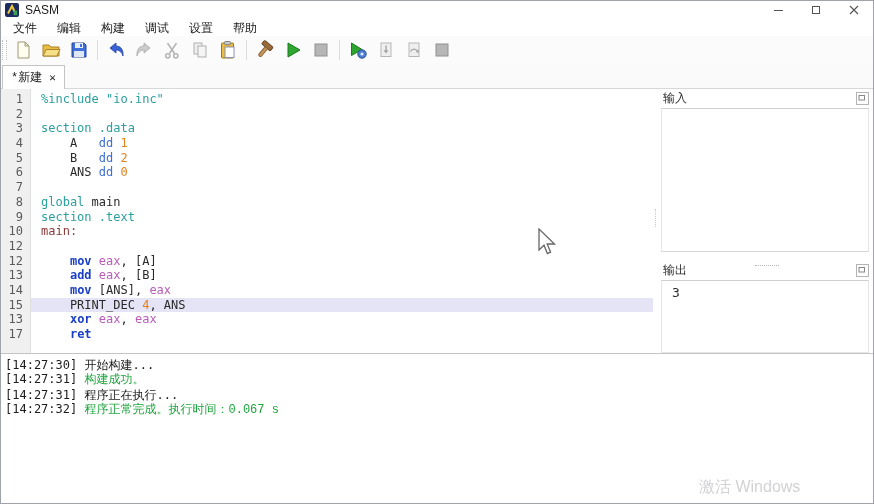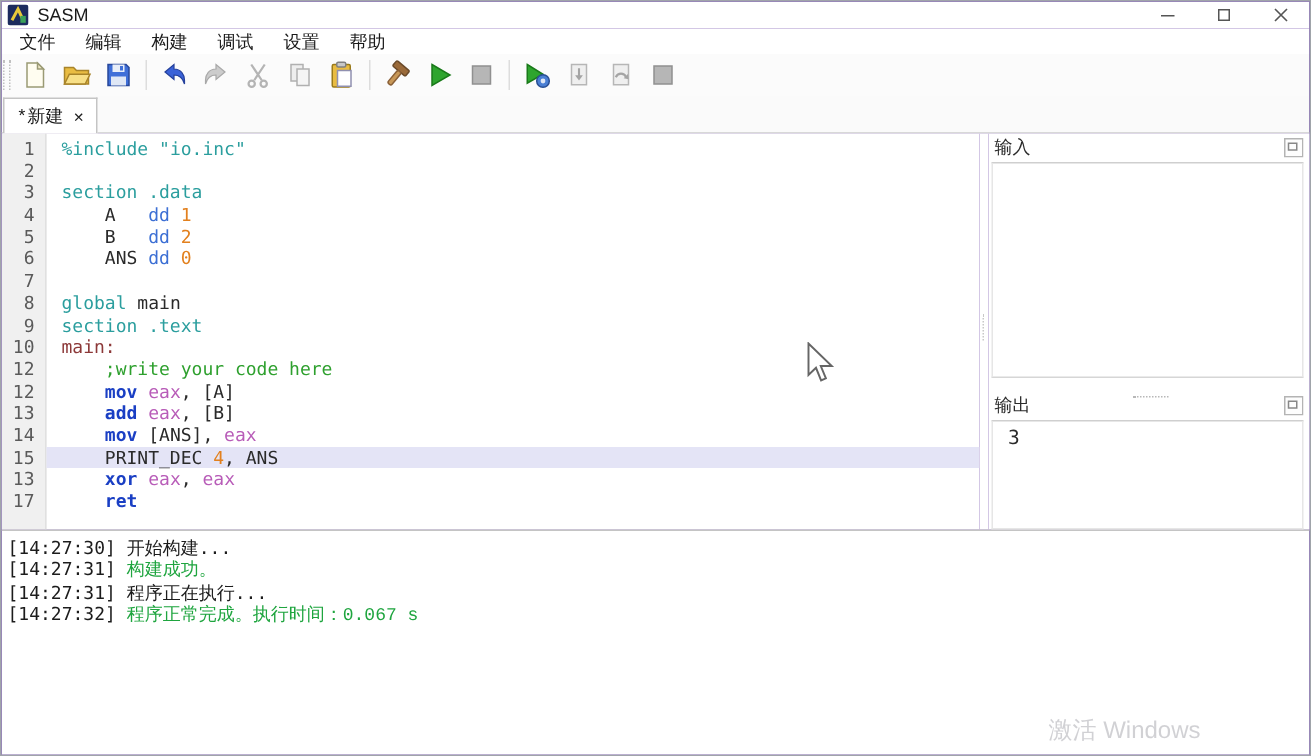--- a/index.html
+++ b/index.html
@@ -300,21 +300,21 @@
         <div class="code-line"><span class="tok-dir">%include </span><span class="tok-str">"io.inc"</span></div>
         <div class="code-line"></div>
         <div class="code-line"><span class="tok-dir">section .data</span></div>
         <div class="code-line"><span class="tok-plain">    A   </span><span class="tok-kw2">dd </span><span class="tok-num">1</span></div>
         <div class="code-line"><span class="tok-plain">    B   </span><span class="tok-kw2">dd </span><span class="tok-num">2</span></div>
         <div class="code-line"><span class="tok-plain">    ANS </span><span class="tok-kw2">dd </span><span class="tok-num">0</span></div>
         <div class="code-line"></div>
         <div class="code-line"><span class="tok-dir">global </span><span class="tok-plain">main</span></div>
         <div class="code-line"><span class="tok-dir">section .text</span></div>
         <div class="code-line"><span class="tok-label">main:</span></div>
-        <div class="code-line"><span class="tok-plain">    </span><span class="tok-comment">;write your code here</span></div>
+        <div class="code-line"><span class="tok-plain">    </span></div>
         <div class="code-line"><span class="tok-plain">    </span><span class="tok-kw">mov</span><span class="tok-plain"> </span><span class="tok-reg">eax</span><span class="tok-plain">, [A]</span></div>
         <div class="code-line"><span class="tok-plain">    </span><span class="tok-kw">add</span><span class="tok-plain"> </span><span class="tok-reg">eax</span><span class="tok-plain">, [B]</span></div>
         <div class="code-line"><span class="tok-plain">    </span><span class="tok-kw">mov</span><span class="tok-plain"> [ANS], </span><span class="tok-reg">eax</span></div>
         <div class="code-line hl"><span class="tok-plain">    PRINT_DEC </span><span class="tok-num">4</span><span class="tok-plain">, ANS</span></div>
         <div class="code-line"><span class="tok-plain">    </span><span class="tok-kw">xor</span><span class="tok-plain"> </span><span class="tok-reg">eax</span><span class="tok-plain">, </span><span class="tok-reg">eax</span></div>
         <div class="code-line"><span class="tok-plain">    </span><span class="tok-kw">ret</span></div>
       </div>
   </div>
 
   <div class="vsplit"></div>

